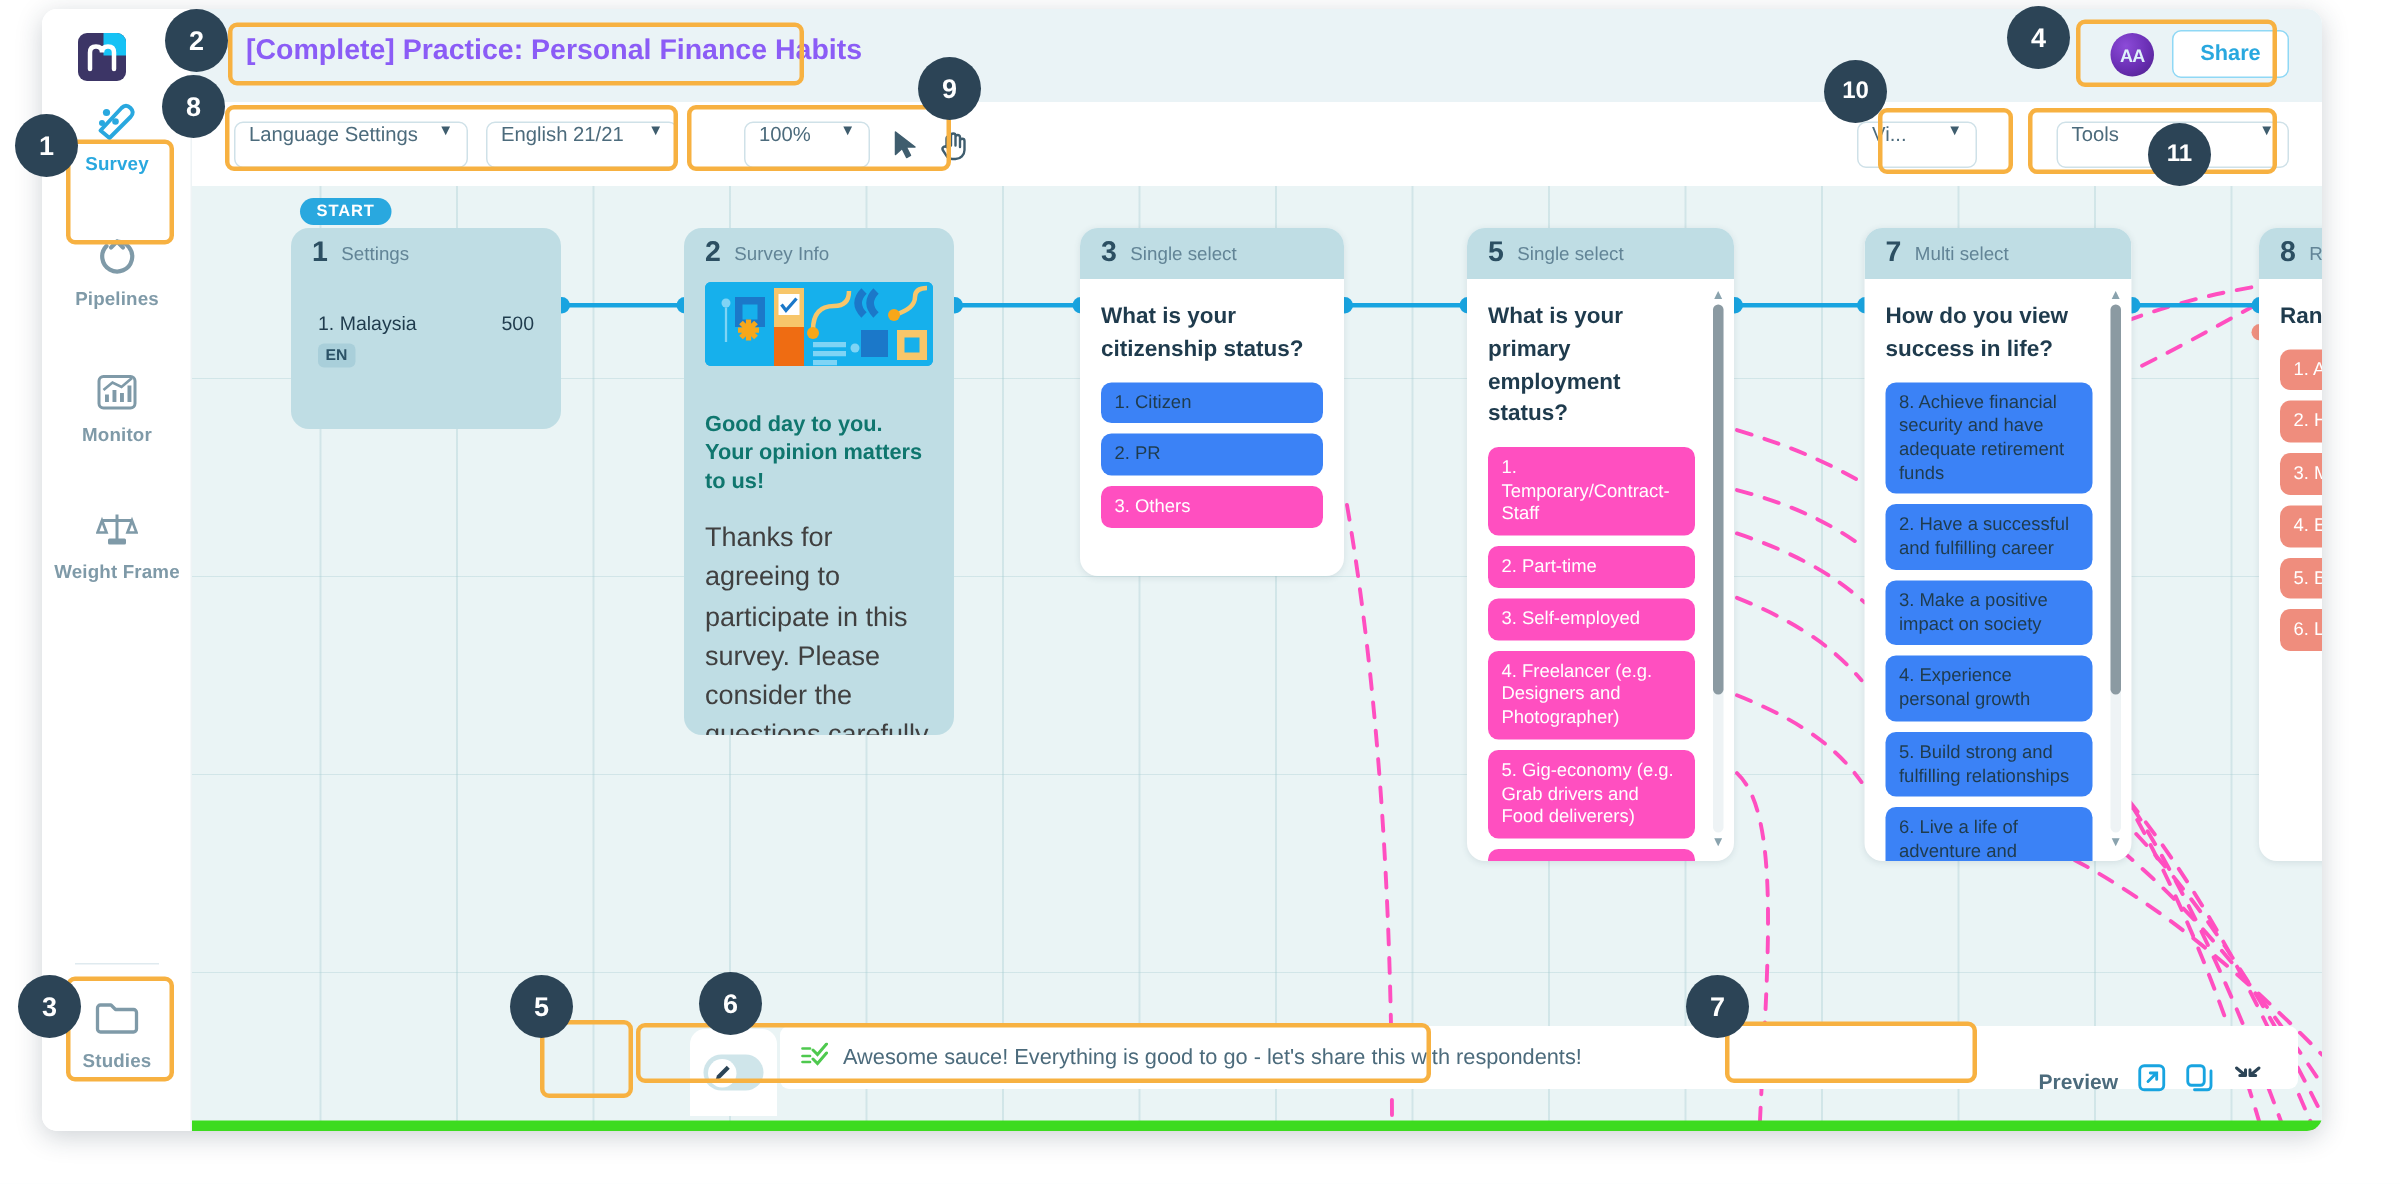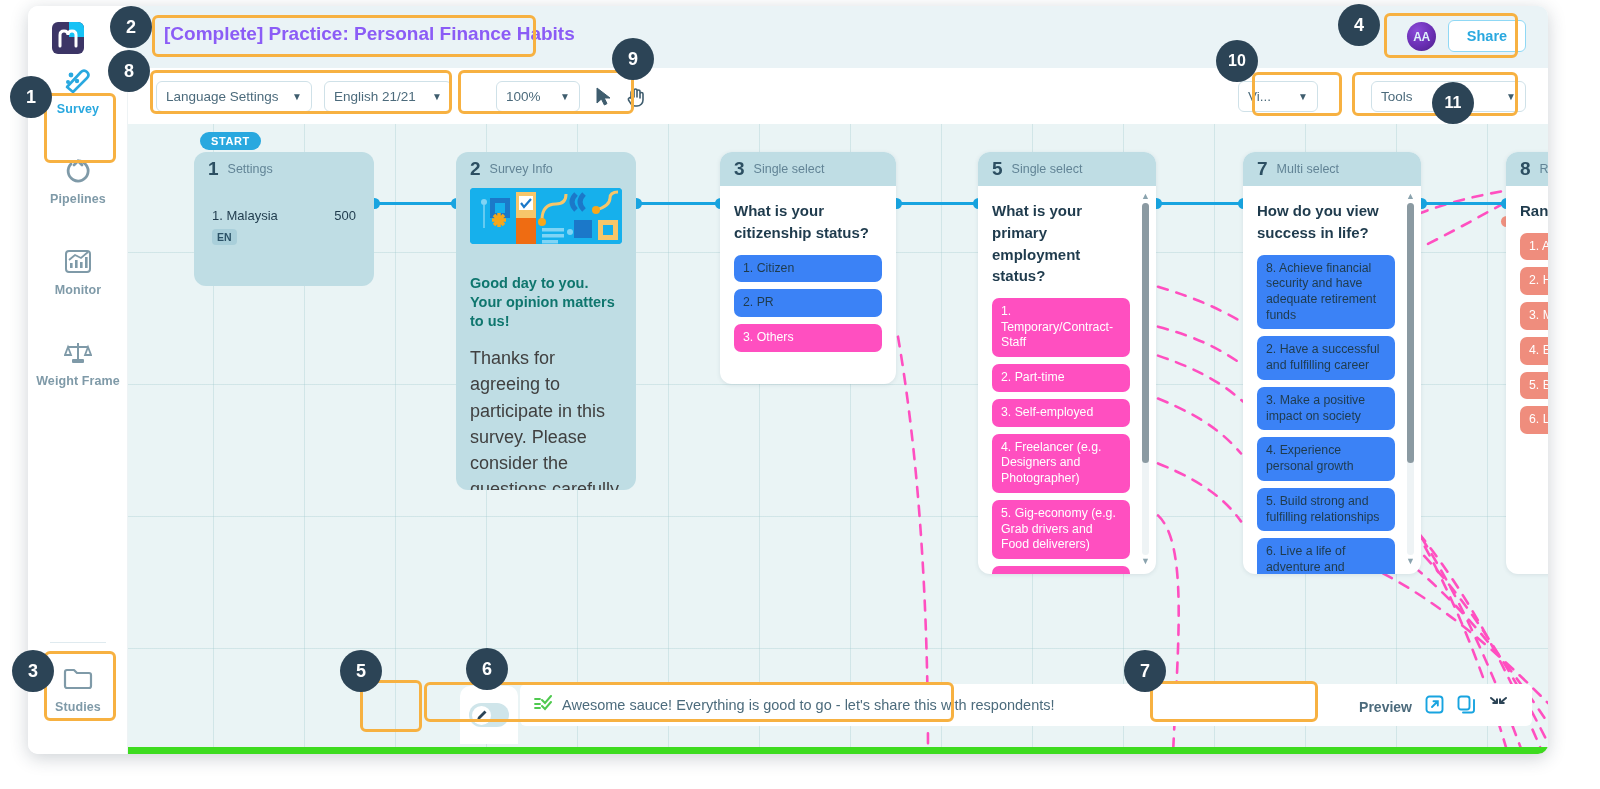--- a/index.html
+++ b/index.html
@@ -66,21 +66,21 @@
     display:flex; align-items:center; justify-content:center; cursor:pointer;
   }
 
   .toolbar {
     position: absolute; left: 100px; top: 62px; right: 0; height: 56px;
     background: #ffffff;
   }
   .sel {
     position: absolute; top: 13px; height: 31px;
     border: 1.5px solid #cfe1e8; border-radius: 6px; background:#fff;
-    display:flex; align-items:center; padding: 0 9px;
+    display:flex; padding: 0 9px;
     font-size: 13.5px; color:#4c6b7c; cursor:pointer; white-space:nowrap;
   }
   .sel .cap { flex:1; }
   .caret { margin-left: 9px; font-size: 10px; color:#3f5d6e; }
   .tool-ico { position:absolute; top: 18px; cursor:pointer; }
 
   
   .canvas {
     position: absolute; left: 100px; top: 118px; right: 0; bottom: 0;
     background-color: #eaf4f5;
@@ -170,21 +170,21 @@
   }
   .pencil-knob { width:19px; height:19px; border-radius:50%; background:#fff;
      display:flex; align-items:center; justify-content:center; }
   .statusbar {
     position:absolute; left: 392px; right: 16px; bottom: 28px; height: 42px;
     background:#ffffff; border-radius: 6px; z-index: 7;
     display:flex; align-items:center; padding: 0 14px; gap: 10px;
   }
   .status-text { font-size: 14.5px; color:#4c6b7c; }
   .preview-group {
-    position:absolute; right: 40px; bottom: 36px; z-index: 8;
+    position:absolute; right: 40px; bottom: 21px; z-index: 8;
     display:flex; align-items:center; gap: 13px;
   }
   .preview-label { font-size: 14px; color:#4c6b7c; font-weight:600;}
 
   
   .hl { position:absolute; border: 3px solid #f7b141; border-radius: 6px; z-index: 20; pointer-events:none; }
   .bub {
     position:absolute; width: 42px; height: 42px; border-radius: 50%;
     background:#2c4456; color:#fff; font-size: 18px; font-weight: 700;
     display:flex; align-items:center; justify-content:center; z-index: 30;

